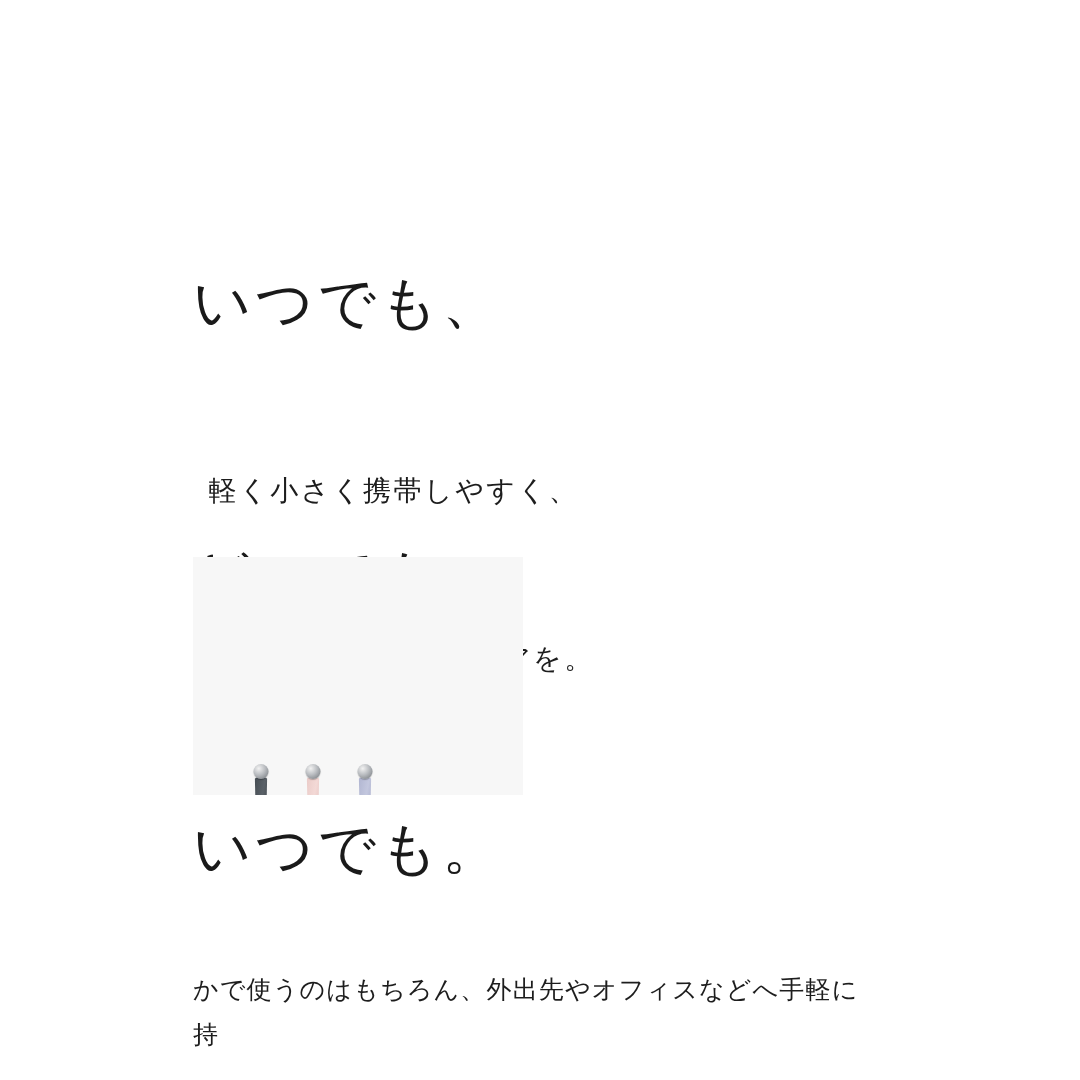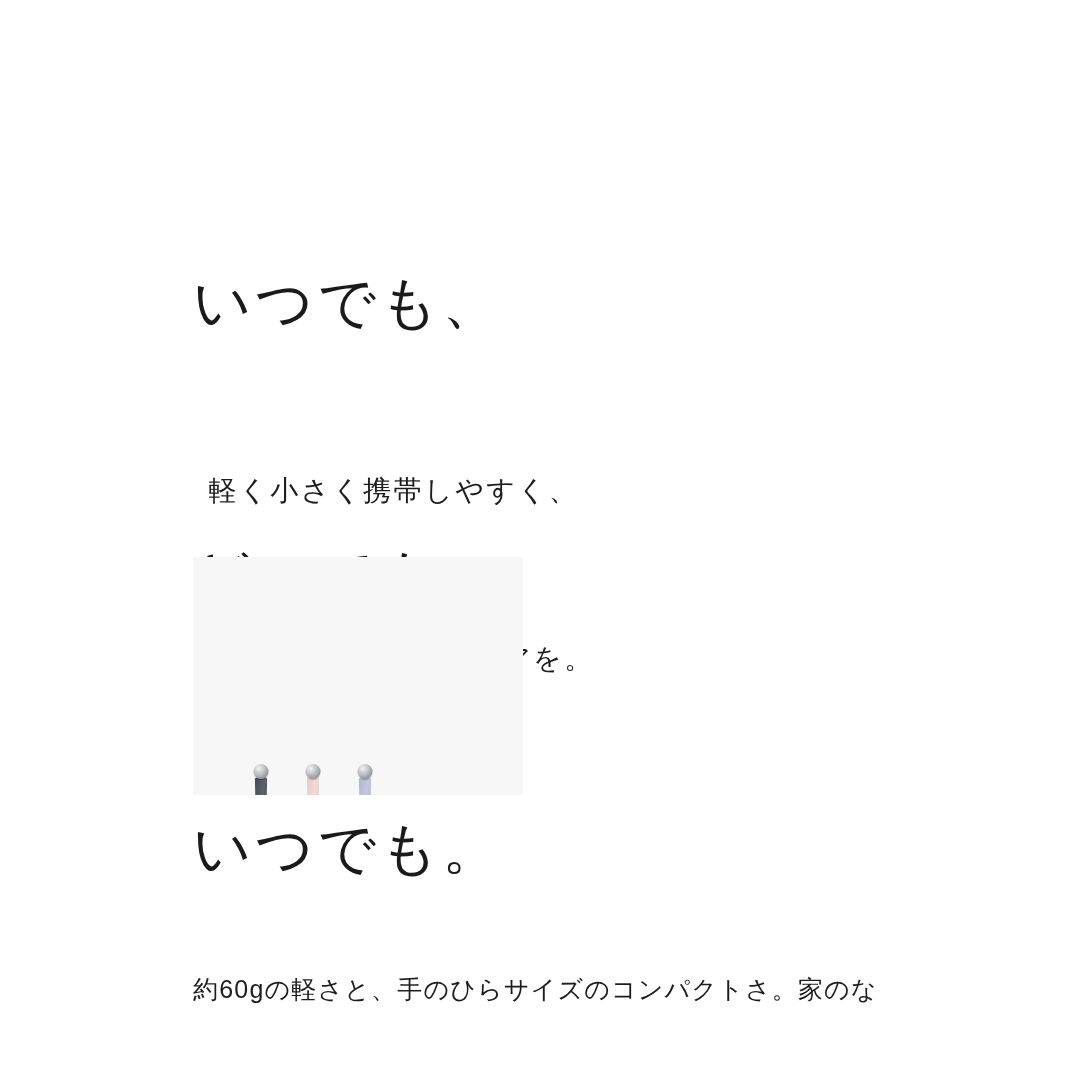--- a/index.html
+++ b/index.html
@@ -244,20 +244,19 @@
       </div>
       <a class="view-more" href="#">
         <span>More More</span>
         <span class="plus-icon"></span>
       </a>
     </div>
 
   </div>
 
   <div class="bodycopy">
-    <span class="line">約60gの軽さと、手のひらサイズのコンパクトさ。家のな</span>
     <span class="line">かで使うのはもちろん、外出先やオフィスなどへ手軽に持</span>
     
     
     
   </div>
 
 </div>
 
 </body></html>

